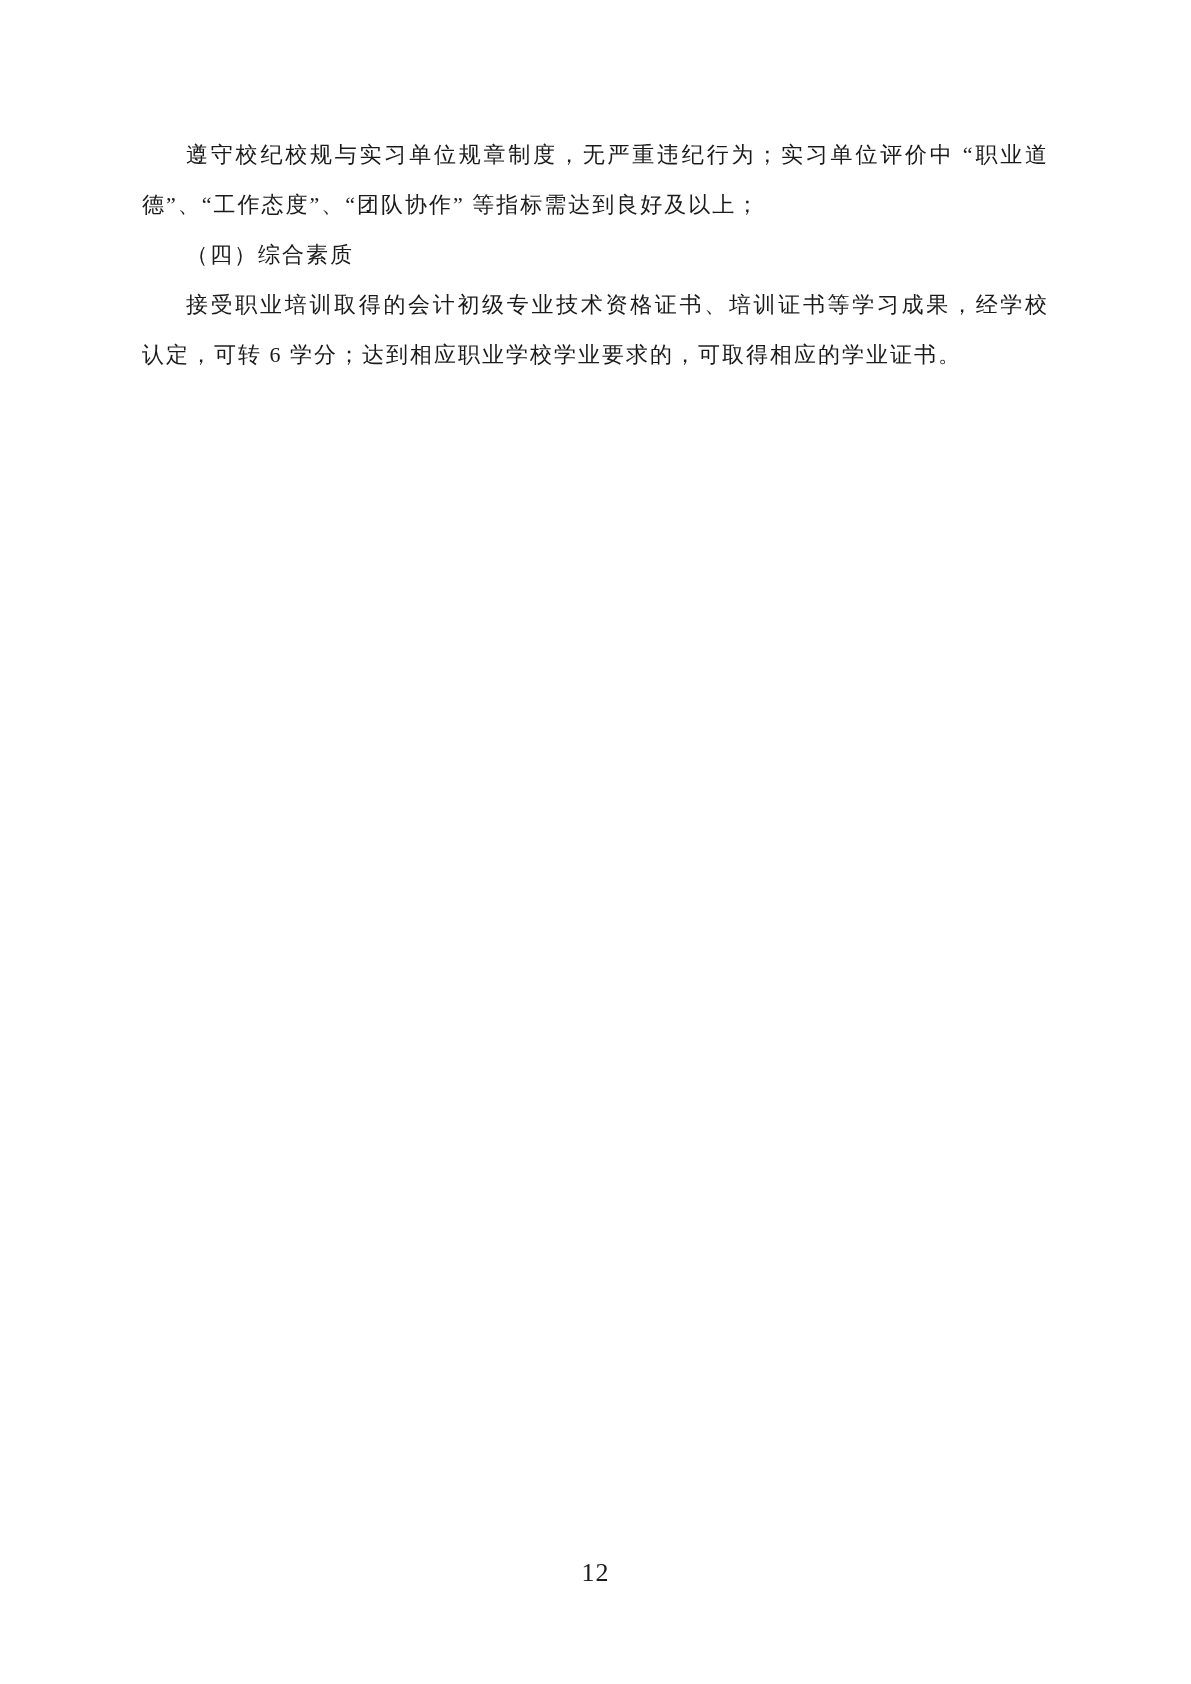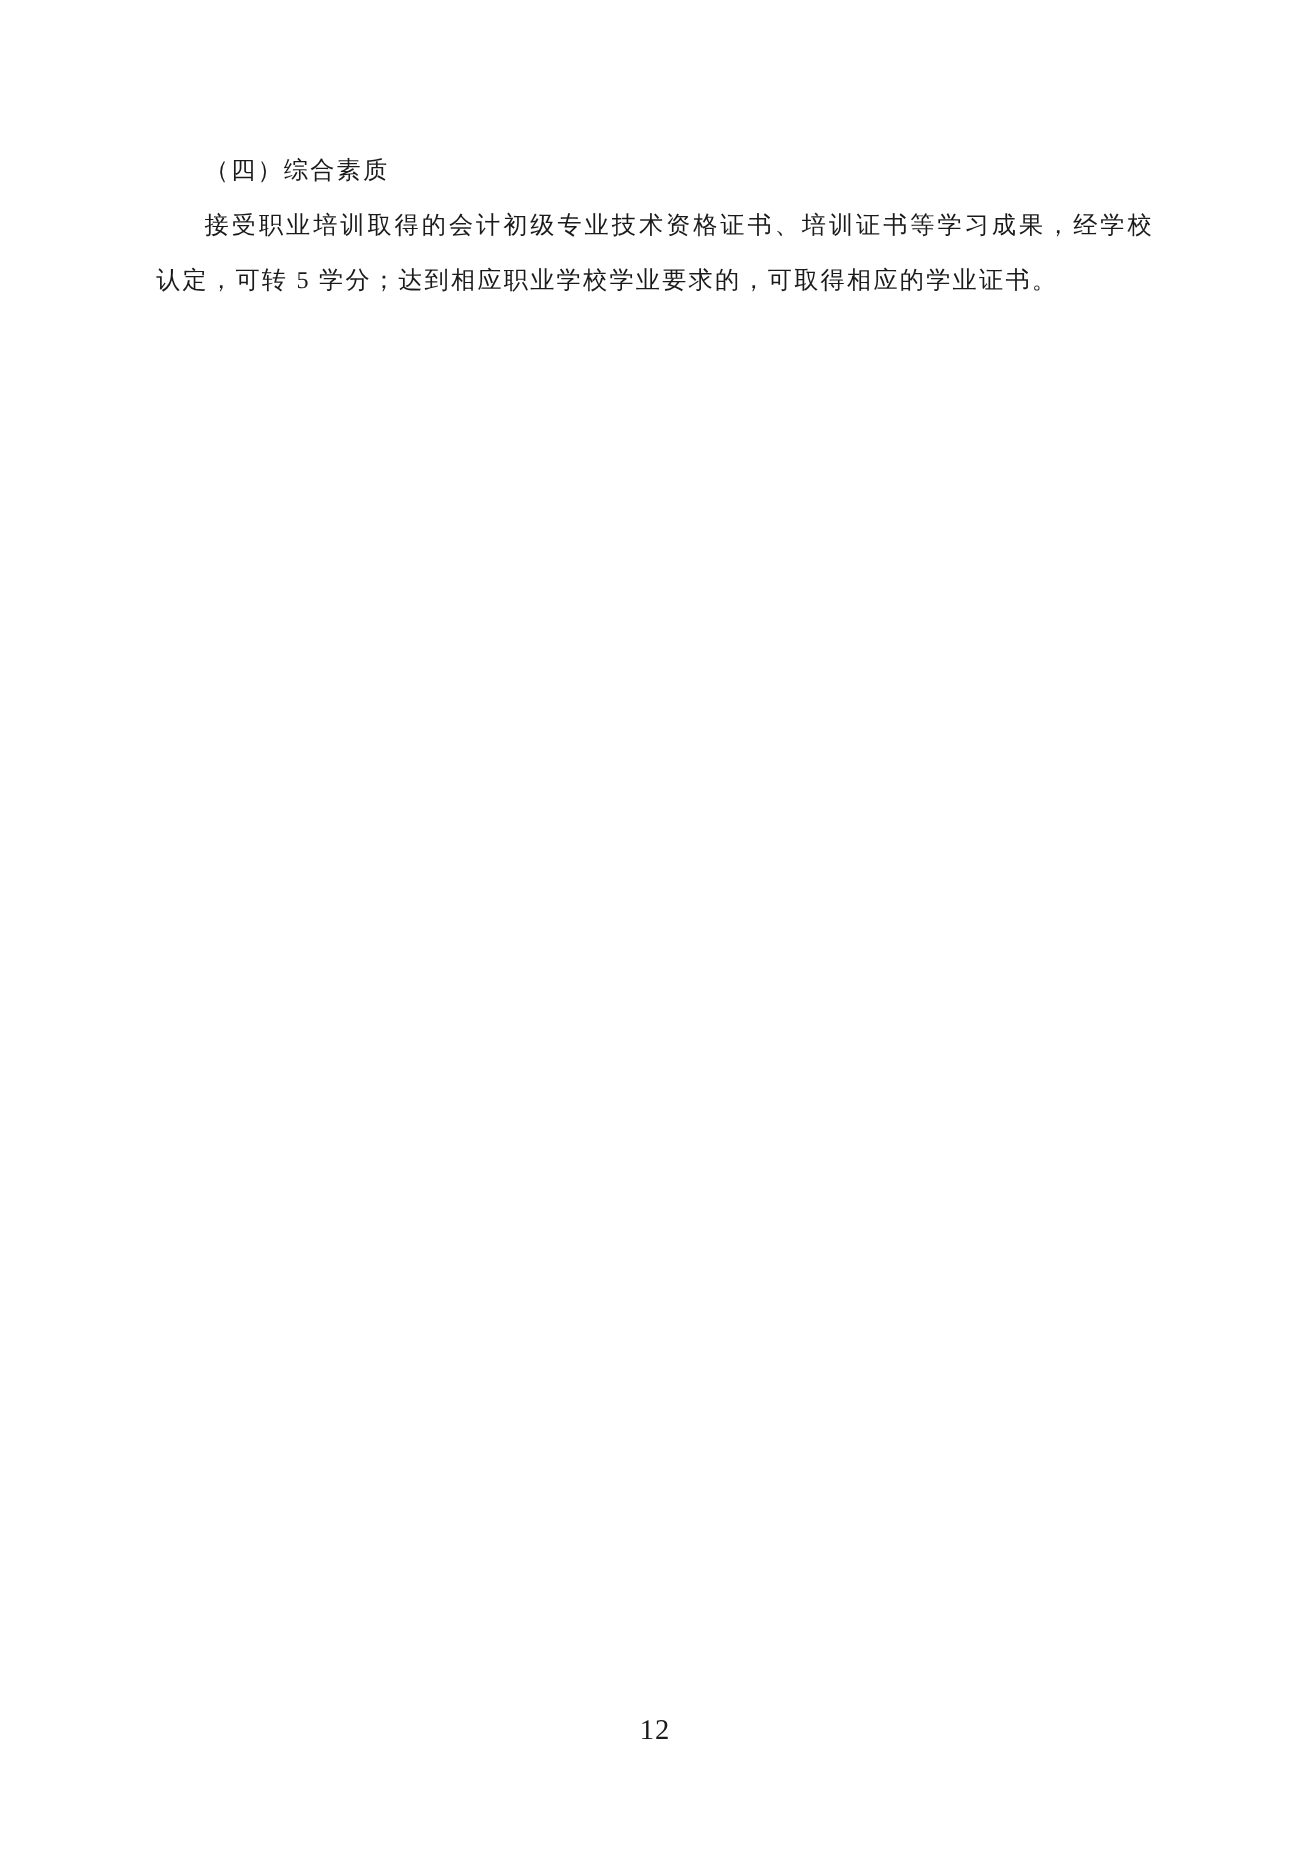--- a/index.html
+++ b/index.html
@@ -47,17 +47,18 @@
     font-size: 26px;
     letter-spacing: 1px;
     color: #1a1a1a;
   }
 </style>
 </head>
 <body>
 
 <div class="page">
   <div class="content">
+    <p class="para">遵守校纪校规与实习单位规章制度，无严重违纪行为；实习单位评价中 “职业道德”、“工作态度”、“团队协作” 等指标需达到良好及以上；</p>
     <h3 class="heading">（四）综合素质</h3>
-    <p class="para">接受职业培训取得的会计初级专业技术资格证书、培训证书等学习成果，经学校认定，可转 5 学分；达到相应职业学校学业要求的，可取得相应的学业证书。</p>
+    <p class="para">接受职业培训取得的会计初级专业技术资格证书、培训证书等学习成果，经学校认定，可转 6 学分；达到相应职业学校学业要求的，可取得相应的学业证书。</p>
   </div>
   <div class="page-number">12</div>
 </div>
 
 </body></html>

